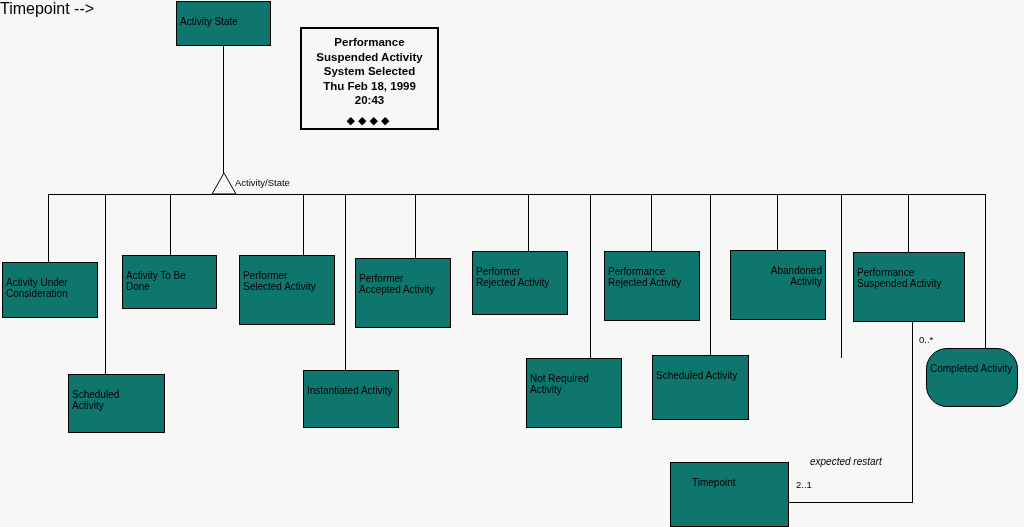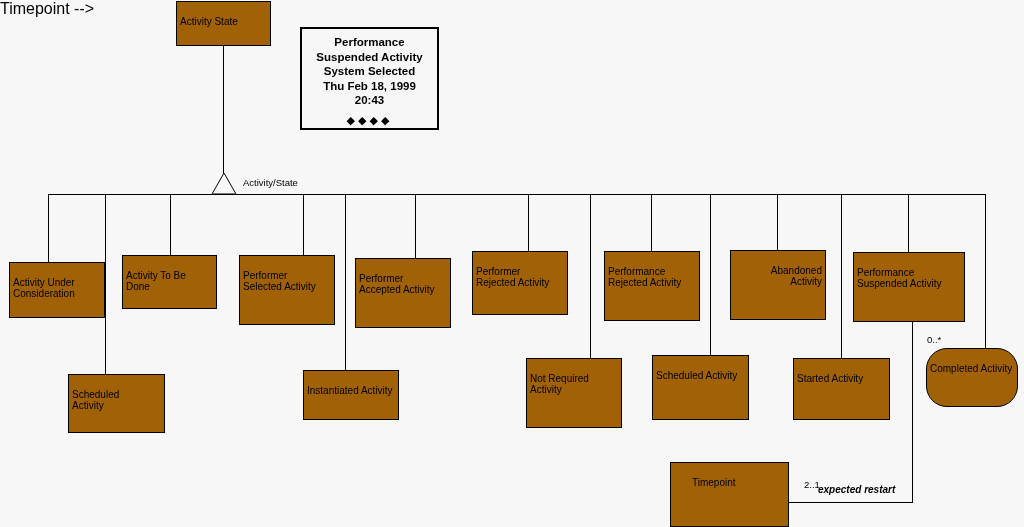--- a/index.html
+++ b/index.html
@@ -13,21 +13,21 @@
     width: 1024px;
     height: 527px;
     background: #f7f7f7;
     overflow: hidden;
     font-family: "Liberation Sans", "DejaVu Sans", sans-serif;
   }
   .uml-box {
     position: absolute;
     box-sizing: border-box;
     border: 1px solid #000;
-    background: #a16207;
+    background: #0f766e;
     padding: 2px 3px 0 3px;
     font-size: 10px;
     line-height: 11.5px;
     color: #000;
     white-space: pre-line;
     overflow: hidden;
   }
   .note-box {
     position: absolute;
     box-sizing: border-box;
@@ -54,21 +54,20 @@
   .vline {
     position: absolute;
     width: 0;
     border-left: 1px solid #000;
   }
   .edge-label {
     position: absolute;
     font-size: 9.5px;
     color: #000;
     white-space: nowrap;
-    margin-left: 8px;
   }
   .edge-label.mult {
     font-size: 9.5px;
   }
   .edge-label.role {
     font-style: italic;
     font-size: 10px;
   }
   .gen-triangle {
     position: absolute;
@@ -122,21 +121,21 @@
   <div class="vline" style="left:528px; top:194px; height:57px;"></div>
   <div class="vline" style="left:590px; top:194px; height:164px;"></div>
   <div class="vline" style="left:651px; top:194px; height:57px;"></div>
   <div class="vline" style="left:710px; top:194px; height:161px;"></div>
   <div class="vline" style="left:777px; top:194px; height:56px;"></div>
   <div class="vline" style="left:841px; top:194px; height:164px;"></div>
   <div class="vline" style="left:908px; top:194px; height:58px;"></div>
   <div class="vline" style="left:985px; top:194px; height:161px;"></div>
 
   
-  <div class="uml-box" style="left:9px; top:262px; width:96px; height:56px;">
+  <div class="uml-box" style="left:2px; top:262px; width:96px; height:56px;">
     <span>Activity Under
 Consideration</span>
   </div>
 
   <div class="uml-box" style="left:122px; top:255px; width:95px; height:54px;">
     <span>Activity To Be
 Done</span>
   </div>
 
   <div class="uml-box" style="left:239px; top:255px; width:96px; height:70px;">
@@ -167,49 +166,46 @@
   <div class="uml-box" style="left:853px; top:252px; width:112px; height:70px;">
     <span>Performance
 Suspended Activity</span>
   </div>
 
   <div class="uml-box" style="left:68px; top:374px; width:97px; height:59px;">
     <span>Scheduled
 Activity</span>
   </div>
 
-  <div class="uml-box" style="left:303px; top:370px; width:96px; height:50px;">
+  <div class="uml-box" style="left:303px; top:370px; width:96px; height:58px;">
     <span>Instantiated Activity</span>
   </div>
 
   <div class="uml-box" style="left:526px; top:358px; width:96px; height:70px;">
     <span>Not Required
 Activity</span>
   </div>
 
   <div class="uml-box" style="left:652px; top:355px; width:97px; height:65px;">
     <span>Scheduled Activity</span>
   </div>
 
-  <div class="uml-box" style="left:793px; top:358px; width:97px; height:62px;">
-    <span>Started Activity</span>
-  </div>
 
   <div class="uml-box" style="left:926px; top:348px; width:92px; height:59px;border-radius:21px;">
     <span>Completed Activity</span>
   </div>
 
   
   <div class="uml-box" style="left:670px; top:462px; width:119px; height:65px;padding-left:21px;">
     <span>Timepoint</span>
   </div>
 
    Timepoint --&gt;
   <div class="vline" style="left:912px; top:322px; height:180px;"></div>
   <div class="hline" style="left:789px; top:502px; width:124px;"></div>
 
   <div class="edge-label mult" style="left:919px; top:334px;">0..*</div>
 
   <div class="edge-label mult" style="left:796px; top:479px;">2..1</div>
 
-  <div class="edge-label role" style="left:810px; top:484px;font-weight:bold;">expected restart</div>
+  <div class="edge-label role" style="left:810px; top:456px;">expected restart</div>
 
 </div>
 
 </body></html>

